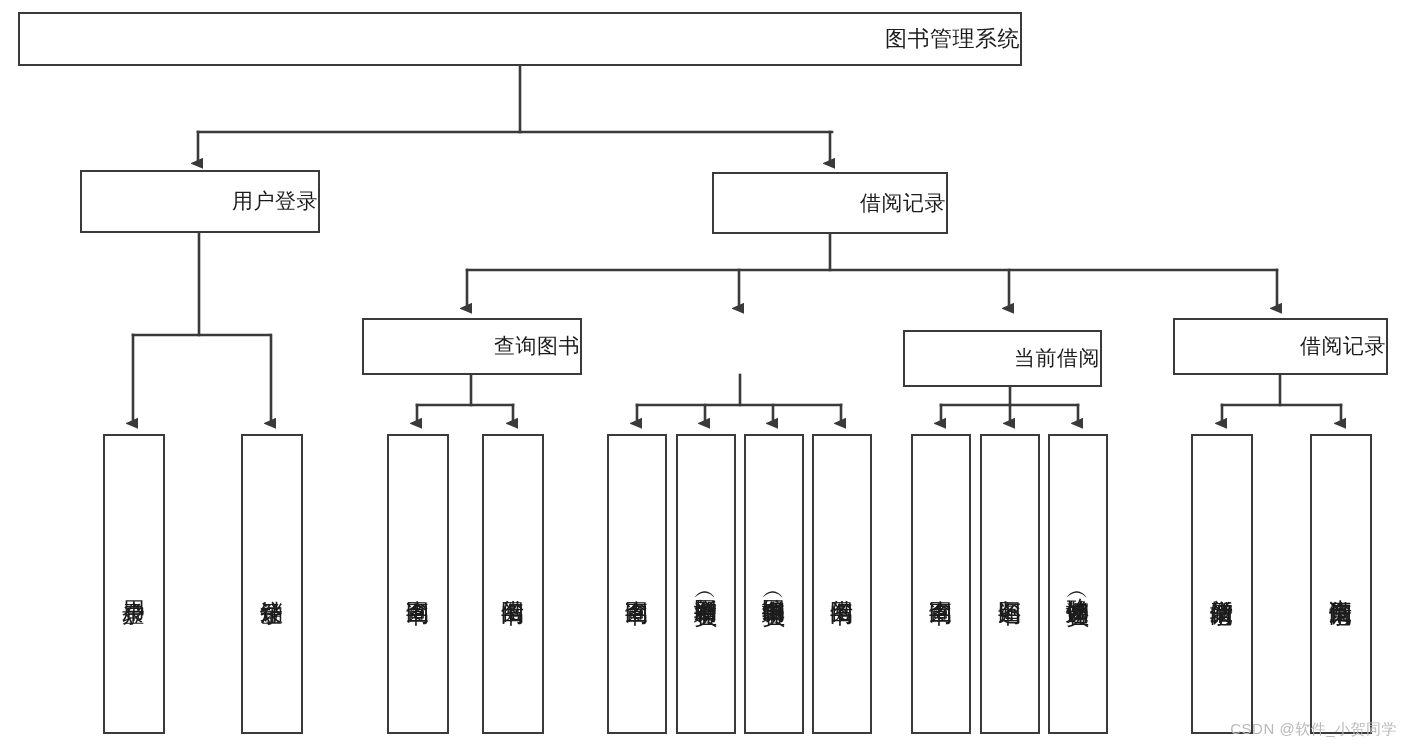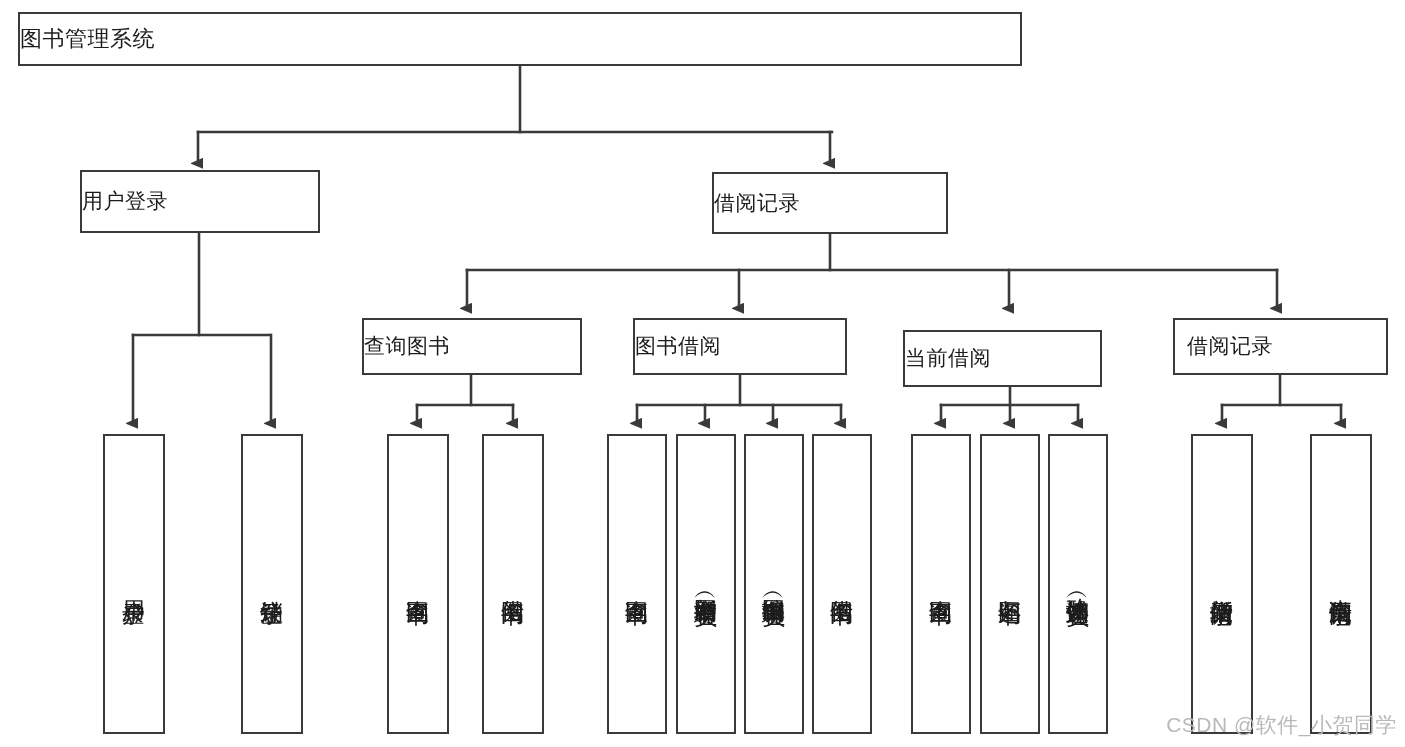--- a/index.html
+++ b/index.html
@@ -25,21 +25,21 @@
     height: 747px;
     pointer-events: none;
   }
   .node {
     position: absolute;
     box-sizing: border-box;
     background: #ffffff;
     border: 2.2px solid #3a3a3a;
     display: flex;
     align-items: center;
-    justify-content: flex-start;
+    justify-content: flex-end;
     color: #1c1c1c;
   }
   .node .label {
     display: block;
     text-align: center;
     line-height: 1.18;
     white-space: nowrap;
   }
   
   .node.h .label {
@@ -57,21 +57,21 @@
     text-orientation: upright;
     font-size: 23px;
     line-height: 1.22;
     letter-spacing: 1px;
     white-space: nowrap;
   }
   .watermark {
     position: absolute;
     right: 8px;
     bottom: 8px;
-    font-size: 21px;
+    font-size: 15px;
     color: #b9b9b9;
     letter-spacing: 0.5px;
     white-space: nowrap;
     user-select: none;
   }
 </style>
 </head>
 <body>
 
 <div id="canvas">
@@ -133,23 +133,20 @@
   <div class="node h" style="left:80px; top:170px; width:240px; height:63px;">
     <span class="label">用户登录</span>
   </div>
   <div class="node h" style="left:712px; top:172px; width:236px; height:62px;">
     <span class="label">借阅记录</span>
   </div>
 
   <div class="node h" style="left:362px; top:318px; width:220px; height:57px;">
     <span class="label">查询图书</span>
   </div>
-  <div class="node h" style="left:633px; top:318px; width:214px; height:57px;">
-    <span class="label">图书借阅</span>
-  </div>
   <div class="node h" style="left:903px; top:318px; width:199px; height:57px;margin-top:12px;">
     <span class="label">当前借阅</span>
   </div>
   <div class="node h" style="left:1173px; top:318px; width:215px; height:57px;padding-left:12px;">
     <span class="label">借阅记录</span>
   </div>
 
   <div class="node v" style="left:103px; top:434px; width:62px; height:300px;">
     <span class="label">用户登录</span>
   </div>

